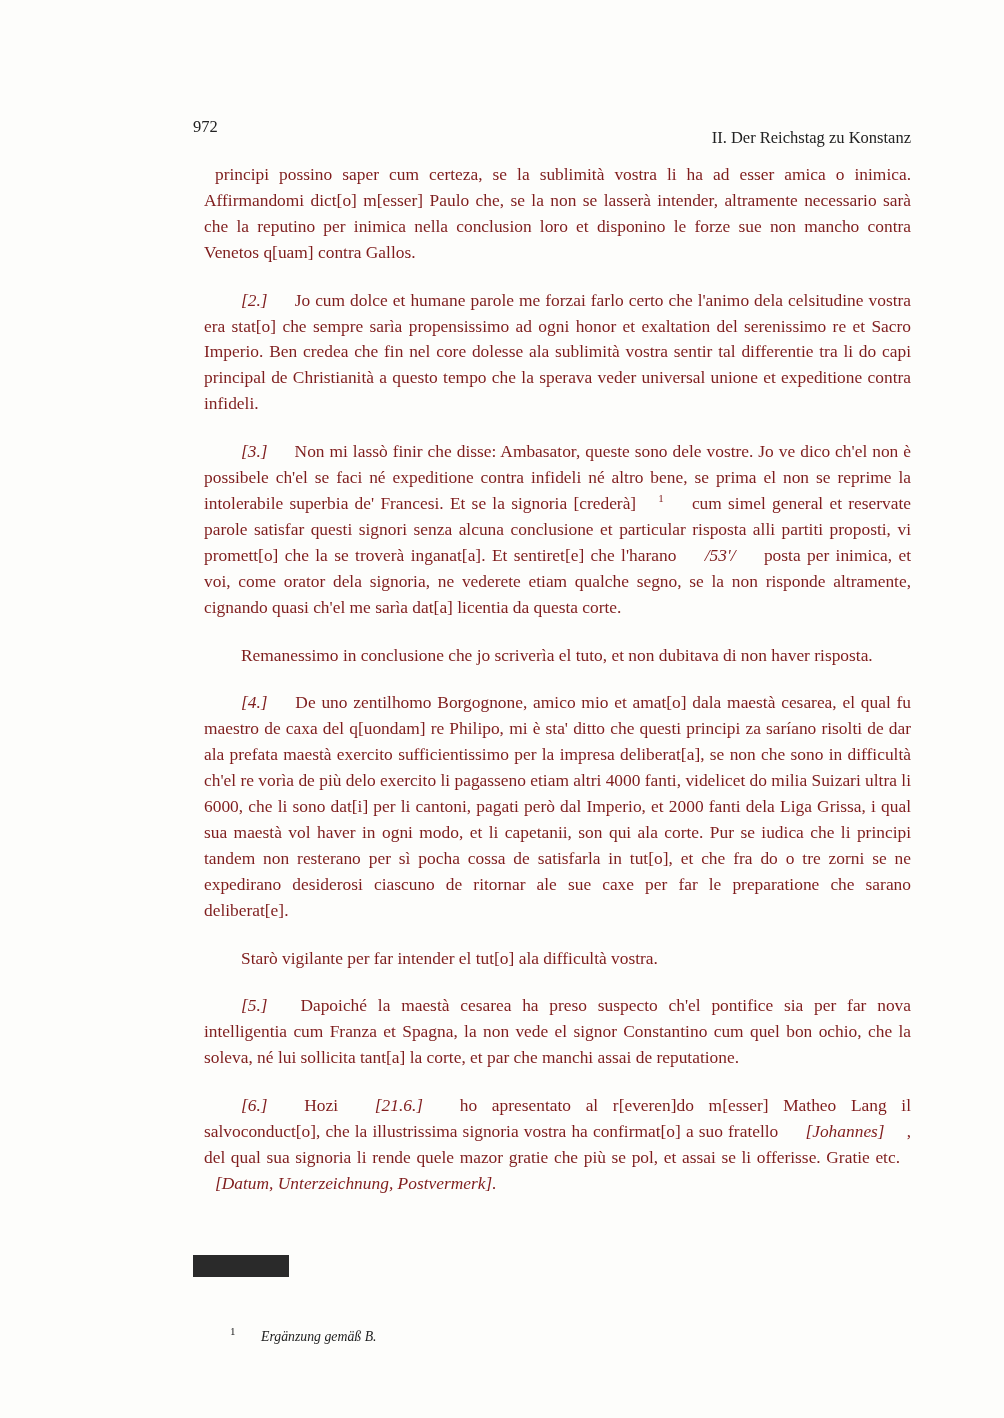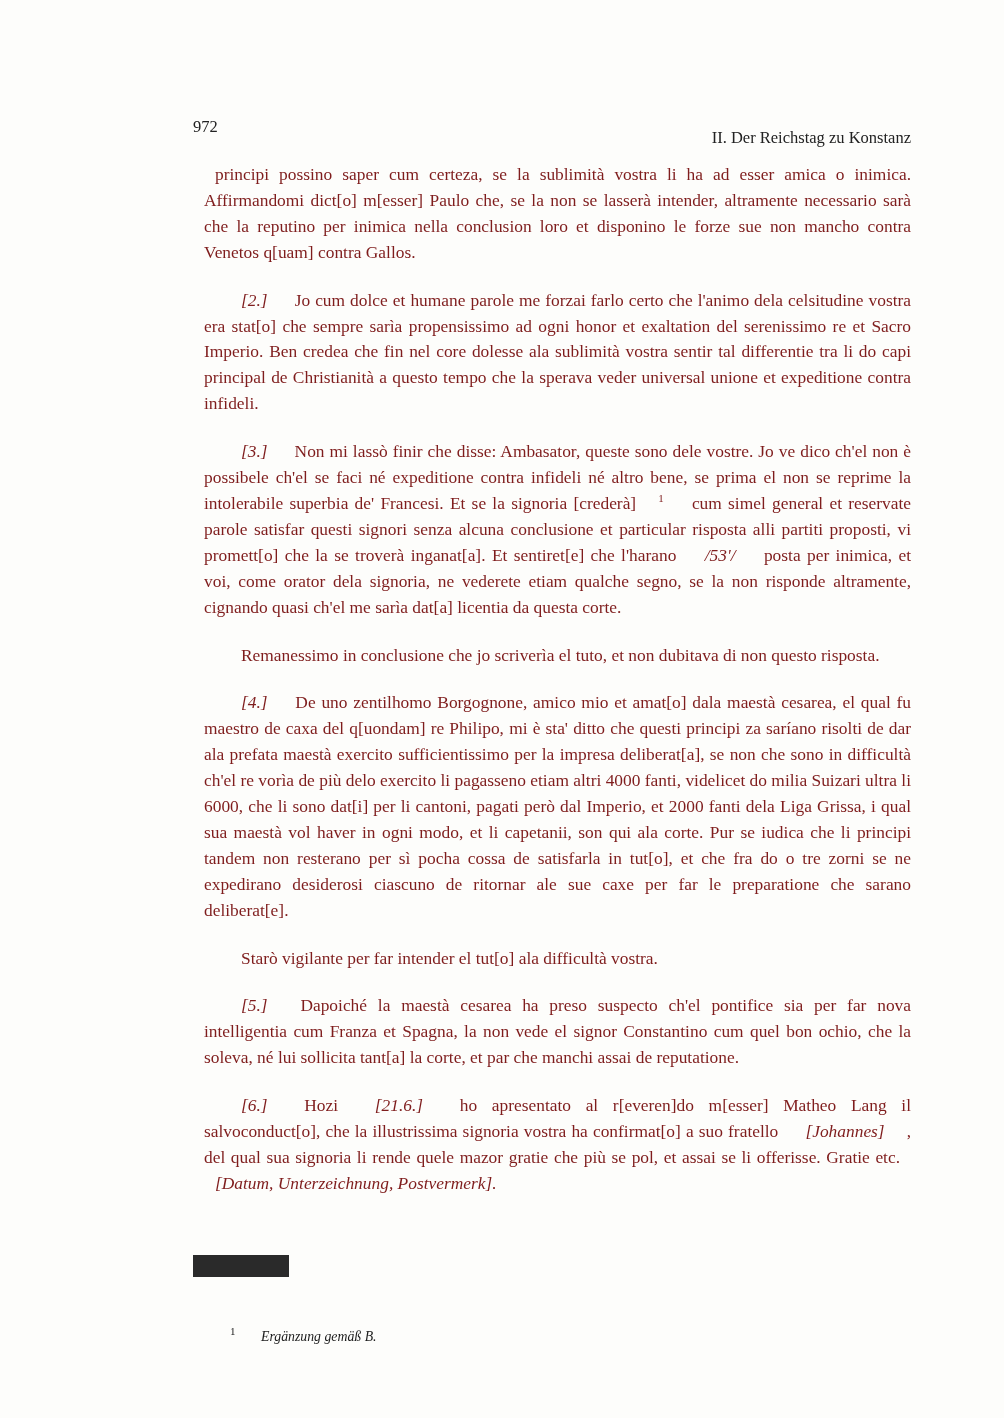--- a/index.html
+++ b/index.html
@@ -79,21 +79,21 @@
 
   <header class="page-header">
     <span class="page-number">972</span>
     <span class="running-head">II. Der Reichstag zu Konstanz</span>
   </header>
 
   <main class="body-text" id="body-text">
       <p class="para"><span>principi possino saper cum certeza, se la sublimità vostra li ha ad esser amica o inimica. Affirmandomi dict[o] m[esser] Paulo che, se la non se lasserà intender, altramente necessario sarà che la reputino per inimica nella conclusion loro et disponino le forze sue non mancho contra Venetos q[uam] contra Gallos.</span></p>
       <p class="para indent"><span class="italic">[2.]</span><span> Jo cum dolce et humane parole me forzai farlo certo che l'animo dela celsitudine vostra era stat[o] che sempre sarìa propensissimo ad ogni honor et exaltation del serenissimo re et Sacro Imperio. Ben credea che fin nel core dolesse ala sublimità vostra sentir tal differentie tra li do capi principal de Christianità a questo tempo che la sperava veder universal unione et expeditione contra infideli.</span></p>
       <p class="para indent"><span class="italic">[3.]</span><span> Non mi lassò finir che disse: Ambasator, queste sono dele vostre. Jo ve dico ch'el non è possibele ch'el se faci né expeditione contra infideli né altro bene, se prima el non se reprime la intolerabile superbia de' Francesi. Et se la signoria [crederà]</span><sup>1</sup><span> cum simel general et reservate parole satisfar questi signori senza alcuna conclusione et particular risposta alli partiti proposti, vi promett[o] che la se troverà inganat[a]. Et sentiret[e] che l'harano </span><span class="italic">/53'/</span><span> posta per inimica, et voi, come orator dela signoria, ne vederete etiam qualche segno, se la non risponde altramente, cignando quasi ch'el me sarìa dat[a] licentia da questa corte.</span></p>
-      <p class="para indent"><span>Remanessimo in conclusione che jo scriverìa el tuto, et non dubitava di non questo risposta.</span></p>
+      <p class="para indent"><span>Remanessimo in conclusione che jo scriverìa el tuto, et non dubitava di non haver risposta.</span></p>
       <p class="para indent"><span class="italic">[4.]</span><span> De uno zentilhomo Borgognone, amico mio et amat[o] dala maestà cesarea, el qual fu maestro de caxa del q[uondam] re Philipo, mi è sta' ditto che questi principi za saríano risolti de dar ala prefata maestà exercito sufficientissimo per la impresa deliberat[a], se non che sono in difficultà ch'el re vorìa de più delo exercito li pagasseno etiam altri 4000 fanti, videlicet do milia Suizari ultra li 6000, che li sono dat[i] per li cantoni, pagati però dal Imperio, et 2000 fanti dela Liga Grissa, i qual sua maestà vol haver in ogni modo, et li capetanii, son qui ala corte. Pur se iudica che li principi tandem non resterano per sì pocha cossa de satisfarla in tut[o], et che fra do o tre zorni se ne expedirano desiderosi ciascuno de ritornar ale sue caxe per far le preparatione che sarano deliberat[e].</span></p>
       <p class="para indent"><span>Starò vigilante per far intender el tut[o] ala difficultà vostra.</span></p>
       <p class="para indent"><span class="italic">[5.]</span><span> Dapoiché la maestà cesarea ha preso suspecto ch'el pontifice sia per far nova intelligentia cum Franza et Spagna, la non vede el signor Constantino cum quel bon ochio, che la soleva, né lui sollicita tant[a] la corte, et par che manchi assai de reputatione.</span></p>
       <p class="para indent"><span class="italic">[6.]</span><span> Hozi </span><span class="italic">[21.6.]</span><span> ho apresentato al r[everen]do m[esser] Matheo Lang il salvoconduct[o], che la illustrissima signoria vostra ha confirmat[o] a suo fratello </span><span class="italic">[Johannes]</span><span>, del qual sua signoria li rende quele mazor gratie che più se pol, et assai se li offerisse. Gratie etc. </span><span class="italic">[Datum, Unterzeichnung, Postvermerk].</span></p>
     </main>
 
   <footer class="footnote-area">
     <div class="footnote-rule"></div>
     <p class="footnote"><sup>1</sup> <span class="italic">Ergänzung gemäß B.</span></p>
   </footer>

